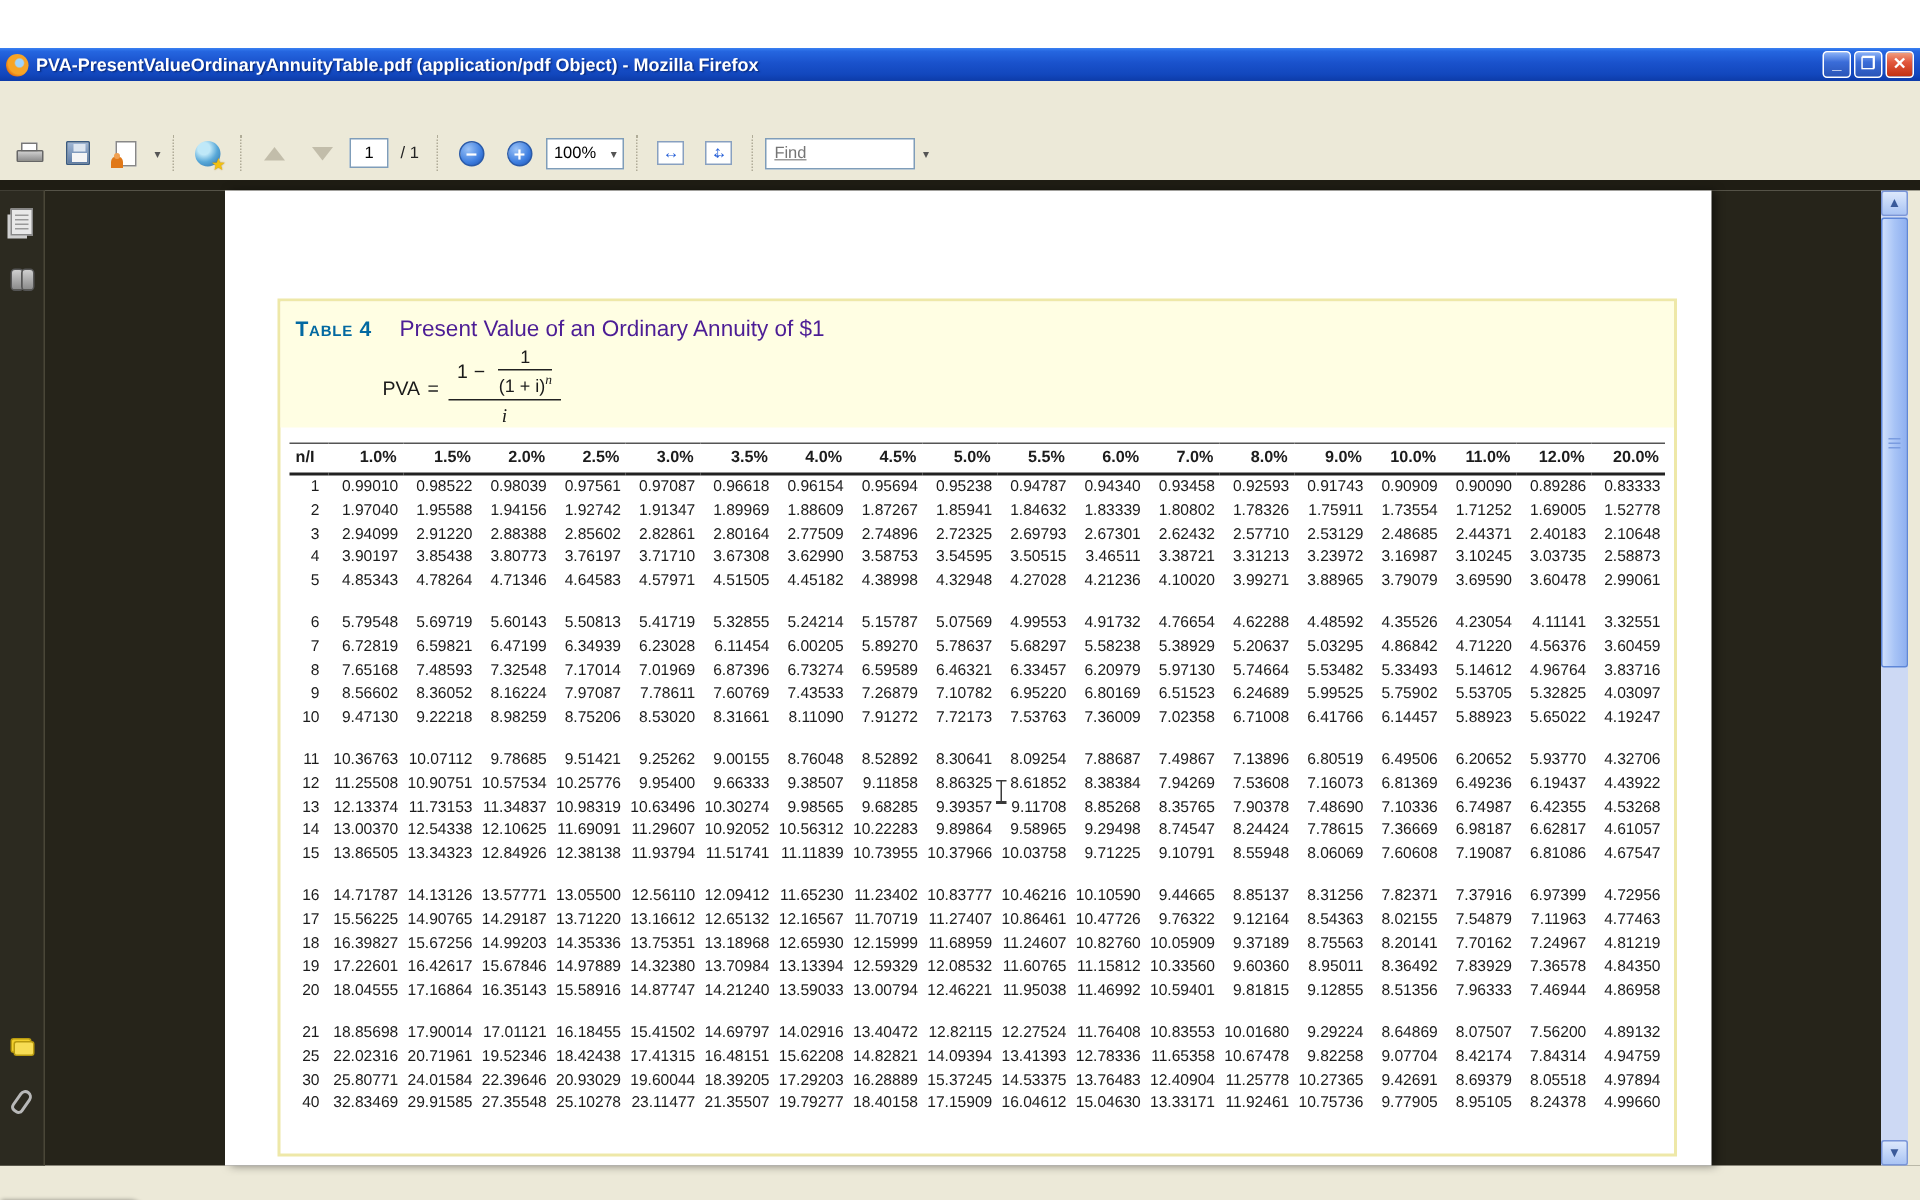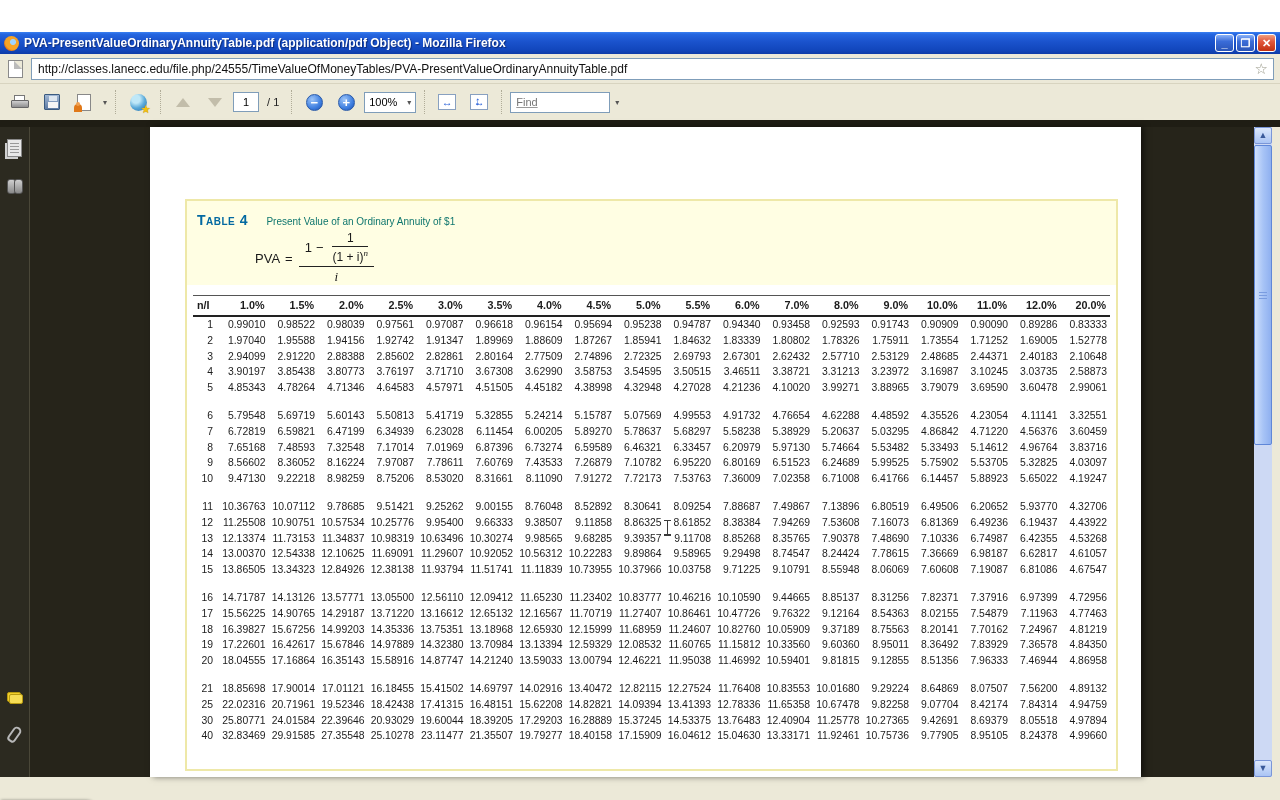--- a/index.html
+++ b/index.html
@@ -102,21 +102,21 @@
   #sb-thumb { position:absolute; left:0; top:18px; width:18px; height:300px; border:1px solid #5f87d8; border-radius:2px;
     background:linear-gradient(90deg,#cfe0fc,#a8c4f6 50%,#8fb0f0); cursor:pointer; }
   #sb-thumb::after { content:""; position:absolute; left:4px; top:50%; width:8px; height:1px; background:#7a9ce0;
     box-shadow:0 -3px 0 #7a9ce0, 0 3px 0 #7a9ce0; }
   #right-strip { position:absolute; right:0; top:0; width:8px; height:650px; background:#ECE9D8; }
 
   
   #annuity-box { position:absolute; left:35px; top:72px; width:933px; height:572px; border:2px solid #eee8a8; background:#fff; }
   #box-head { height:84px; background:#fffee3; padding:10px 14px 0 10px; }
   #table-label { color:#0369a1; font-weight:bold; font-variant:small-caps; font-size:14px; letter-spacing:.5px; display:inline-block; }
-  #table-title { color:#0f766e; font-size:10px; margin-left:14px; display:inline-block; }
+  #table-title { color:#4c1d95; font-size:15px; margin-left:14px; display:inline-block; }
   #formula { margin:2px 0 0 58px; font-size:13px; color:#1a1a1a; display:flex; align-items:center; }
   .frac { display:inline-flex; flex-direction:column; align-items:center; margin-left:6px; }
   .frac-num { display:flex; align-items:center; padding:0 6px 2px; }
   .frac-den { padding-top:2px; }
   .frac-bar { width:100%; border-top:1px solid #222; }
   .ifrac { display:inline-flex; flex-direction:column; align-items:center; margin-left:5px; font-size:12px; }
   .ifrac .frac-num { padding:0 3px 1px; } .ifrac .frac-den { padding-top:1px; }
   sup { font-size:9px; } .it { font-style:italic; font-family:"Liberation Serif",serif; }
 
   #annuity-table { margin:10px 8px 0 6px; width:917px; border-collapse:collapse; table-layout:fixed;
@@ -181,25 +181,20 @@
 <div id="window">
 
   <div id="titlebar">
     <div class="ff-globe"></div>
     <div id="title-text">PVA-PresentValueOrdinaryAnnuityTable.pdf (application/pdf Object) - Mozilla Firefox</div>
     <div class="winbtn">_</div>
     <div class="winbtn">❐</div>
     <div class="winbtn close">✕</div>
   </div>
 
-  <div id="addressbar">
-    <div class="page-ic"></div>
-    <input id="url-input" value="http://classes.lanecc.edu/file.php/24555/TimeValueOfMoneyTables/PVA-PresentValueOrdinaryAnnuityTable.pdf" style="">
-    <span id="bookmark-star">☆</span>
-  </div>
 
   <div id="toolbar">
     <div class="tbtn">
         <div class="ic-print">
           <div class="paper"></div>
           <div class="body"></div>
         </div>
       </div>
     <div class="tbtn">
         <div class="ic-save"></div>

